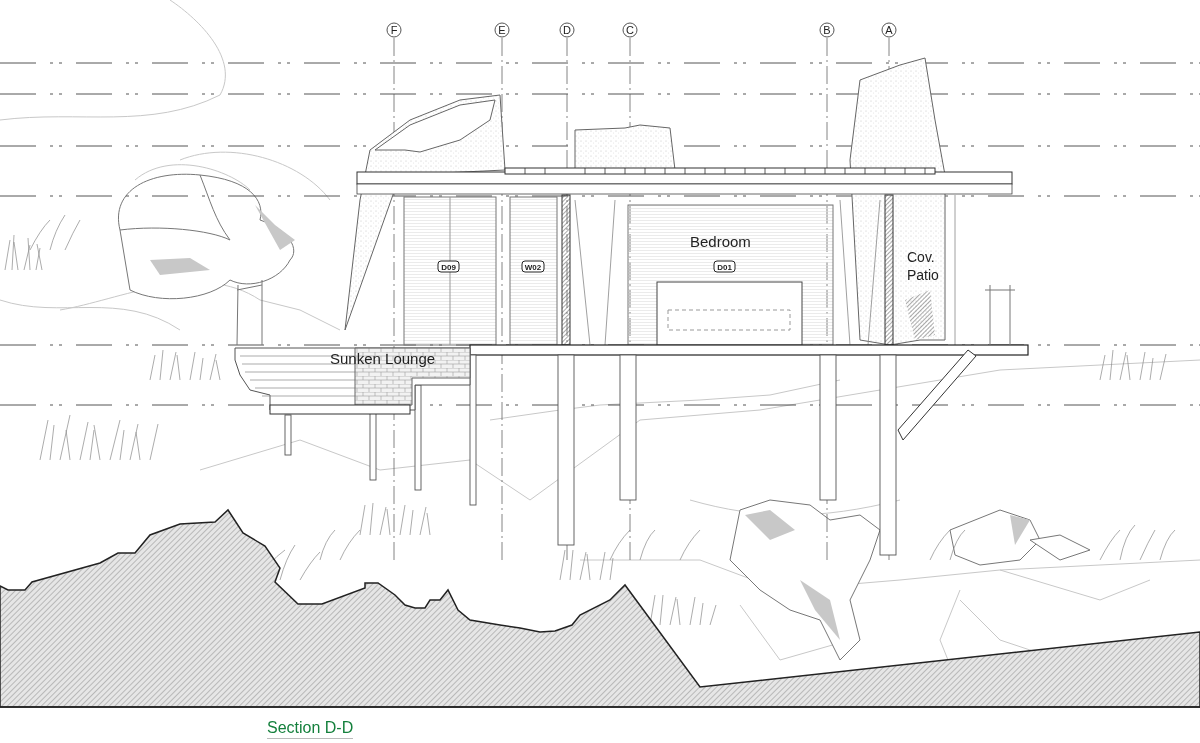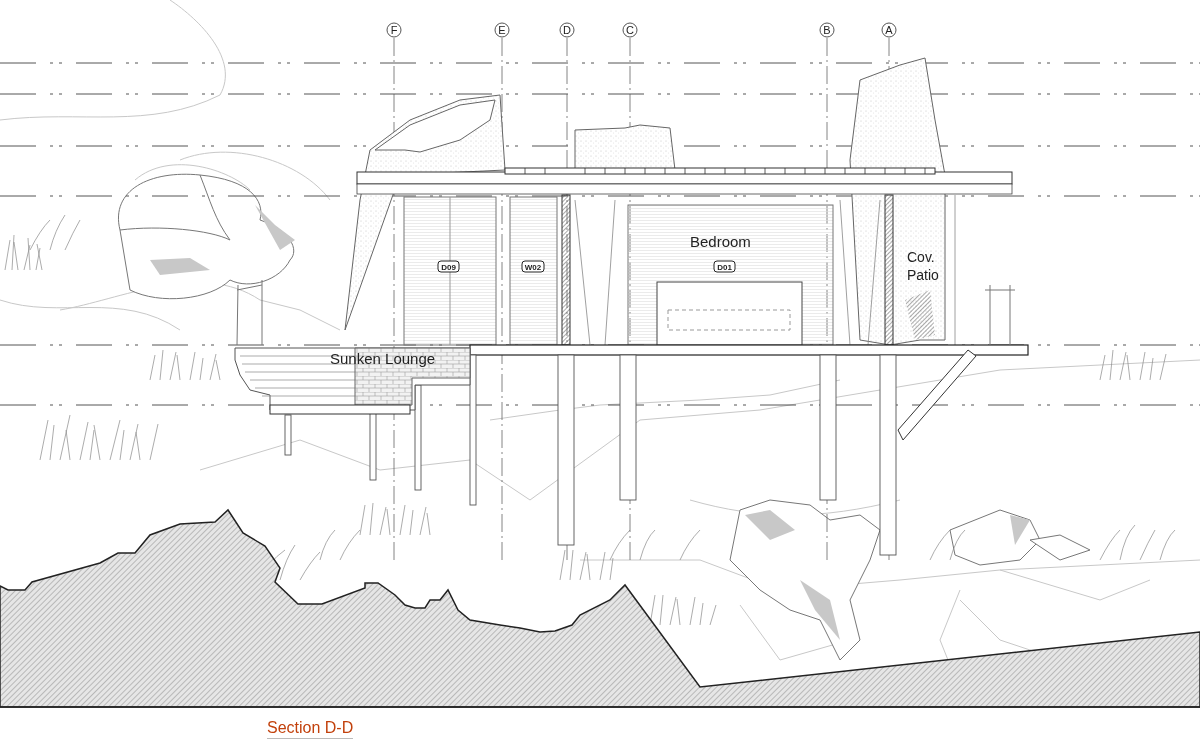--- a/index.html
+++ b/index.html
@@ -1,21 +1,21 @@
 <!DOCTYPE html>
 <html><head>
 <meta charset="utf-8">
 <style>
   html,body{margin:0;padding:0;background:#fff;}
   body{width:1200px;height:743px;overflow:hidden;position:relative;font-family:"Liberation Sans",sans-serif;}
   #drawing{position:absolute;left:0;top:0;width:1200px;height:743px;}
   .grid-bubble text{font-family:"Liberation Sans",sans-serif;font-size:11px;fill:#222;}
   .room-label{font-family:"Liberation Sans",sans-serif;fill:#222;}
   .tag text{font-family:"Liberation Sans",sans-serif;font-size:8px;font-weight:bold;fill:#222;}
-  .title{position:absolute;left:267px;top:719px;font-size:16px;color:#c2410c;border-bottom:1px solid #bbb;padding-bottom:1px;}
+  .title{position:absolute;left:267px;top:719px;font-size:16px;color:#15803d;border-bottom:1px solid #bbb;padding-bottom:1px;}
 </style>
 </head>
 <body>
 
 <svg id="drawing" viewBox="0 0 1200 743" xmlns="http://www.w3.org/2000/svg">
   <defs>
     <pattern id="hatch" patternUnits="userSpaceOnUse" width="4" height="4" patternTransform="rotate(45)">
       <rect width="4" height="4" fill="#e6e6e6"></rect>
       <line x1="0" y1="0" x2="0" y2="4" stroke="#8a8a8a" stroke-width="1"></line>
     </pattern>

